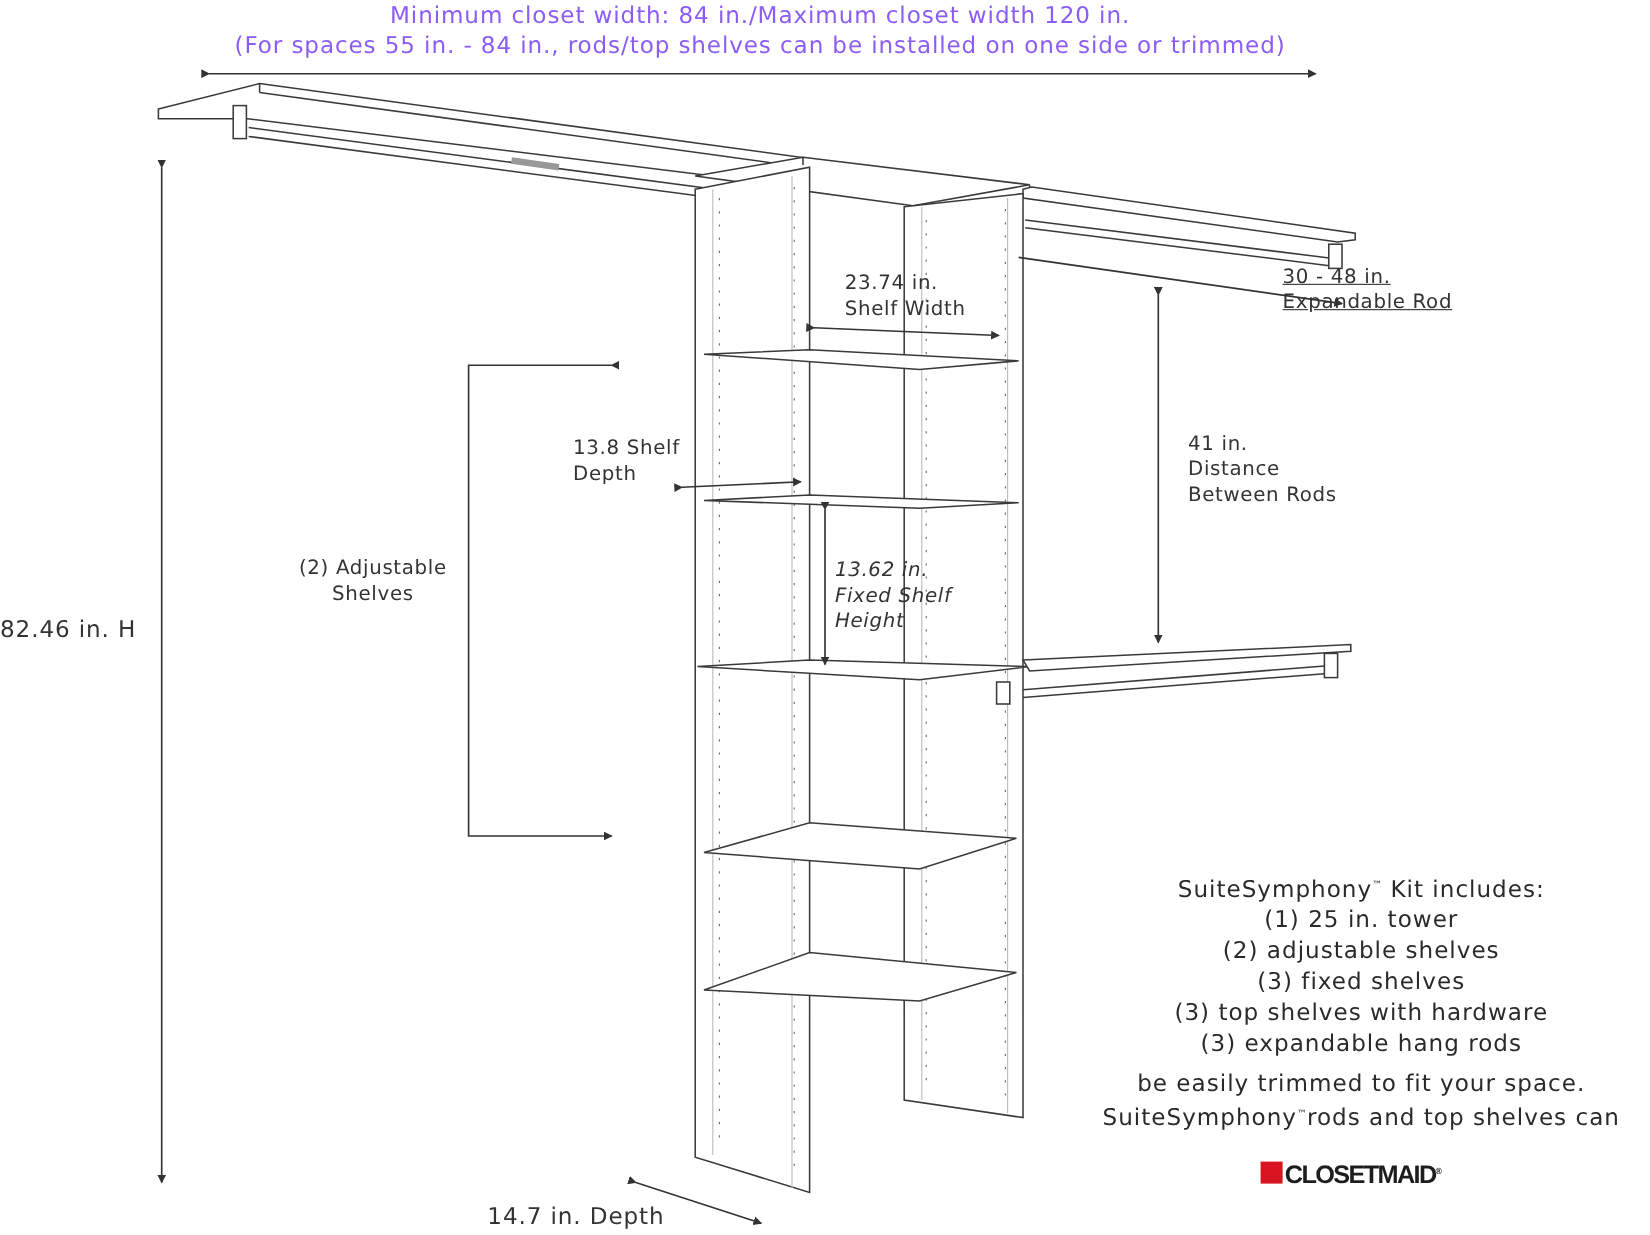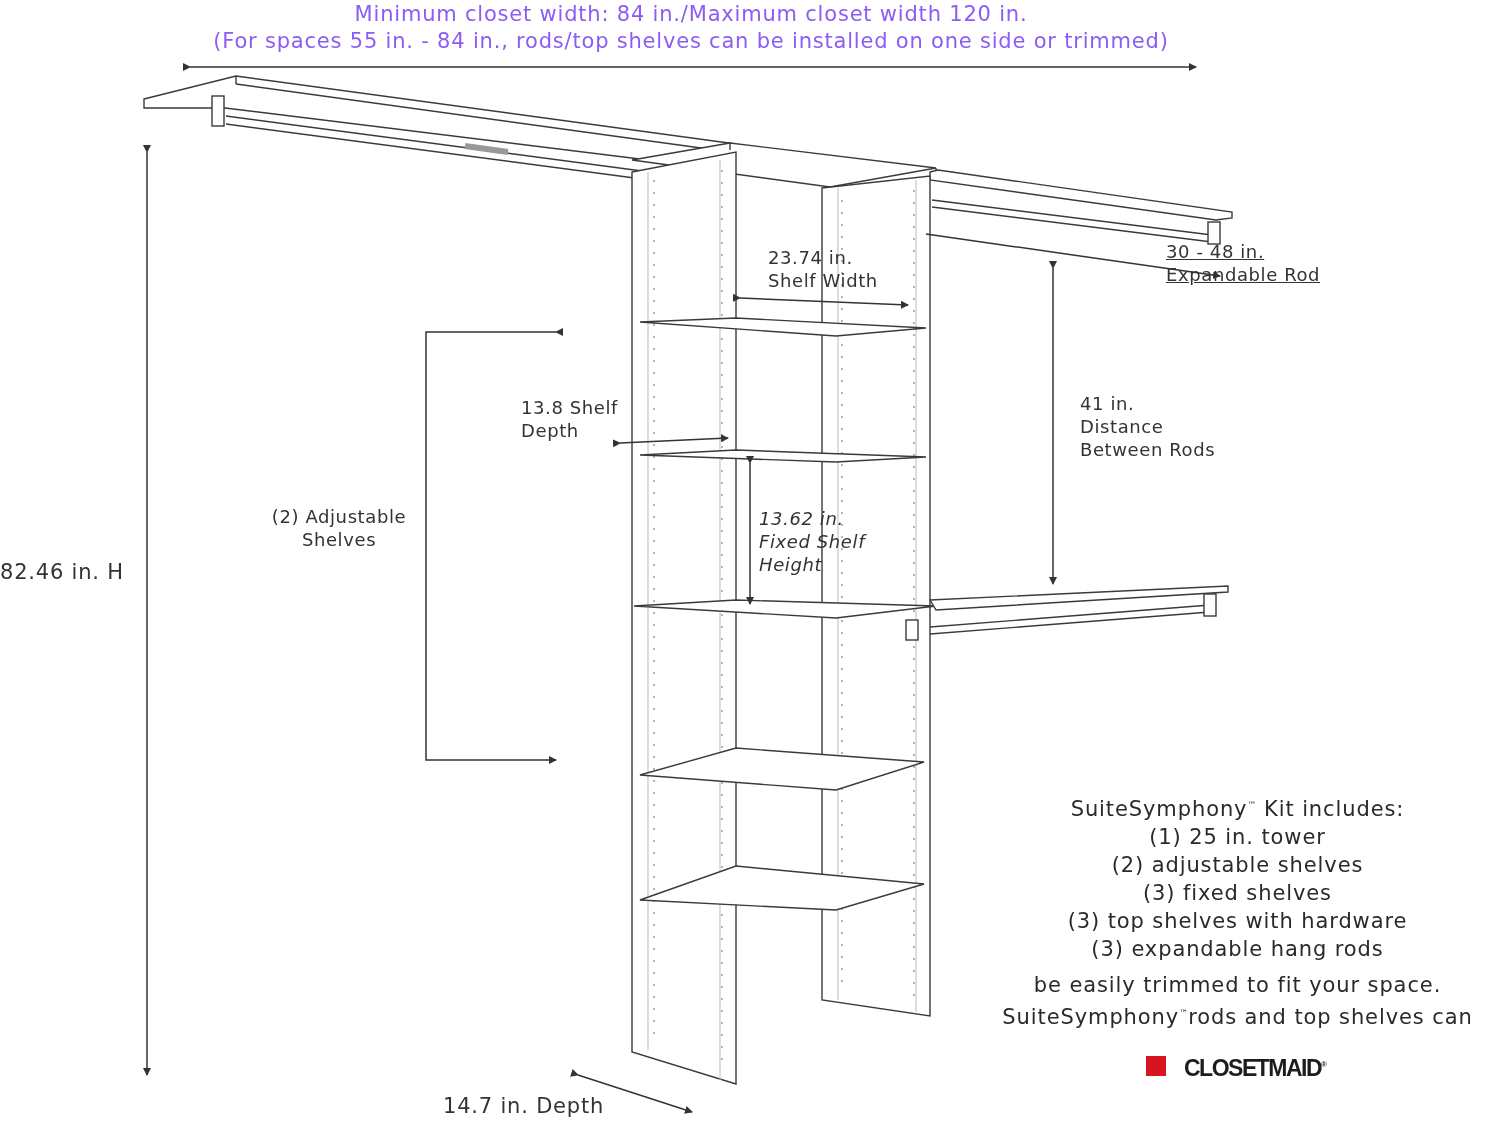--- a/index.html
+++ b/index.html
@@ -4,21 +4,21 @@
 <style>
   html, body { margin: 0; padding: 0; background: #ffffff; }
   body { width: 1500px; height: 1123px; position: relative; overflow: hidden;
          font-family: "DejaVu Sans", sans-serif; color: #2a2a2a; }
   .lbl { position: absolute; font-size: 18px; line-height: 23px; letter-spacing: 0.6px; color: #333; white-space: nowrap; }
   .title { position: absolute; left: 0; width: 1380px; text-align: center; font-size: 21px; line-height: 28px; letter-spacing: 0.8px; color: #8b5cf6; }
   .kit { position: absolute; left: 975px; width: 525px; text-align: center; font-size: 21px; line-height: 28px; letter-spacing: 0.9px; color: #2a2a2a; }
   .kit .line { display: block; }
   .tm { font-size: 9px; vertical-align: super; letter-spacing: 0; }
   svg.diagram { position: absolute; left: 0; top: 0; }
-  .brand { position: absolute; left: 1146px; top: 1054px; display: flex; align-items: center; gap: 16px; }
+  .brand { position: absolute; left: 1146px; top: 1054px; display: flex; align-items: center; }
   .brand .sq { width: 20px; height: 20px; background: #d7141f; margin-right: 2px; }
   .brand .word { font-family: "Liberation Sans", sans-serif; font-weight: bold; font-size: 23px; letter-spacing: -1.5px; color: #1d1d1d; line-height: 22px; }
   .brand .reg { font-size: 8px; vertical-align: super; }
   .copy { position: absolute; left: 1120px; top: 1128px; font-size: 17px; letter-spacing: 0.8px; color: #333; }
 </style>
 </head>
 <body>
 
 <svg class="diagram" width="1500" height="1123" viewBox="0 0 1500 1123">
   <defs>

